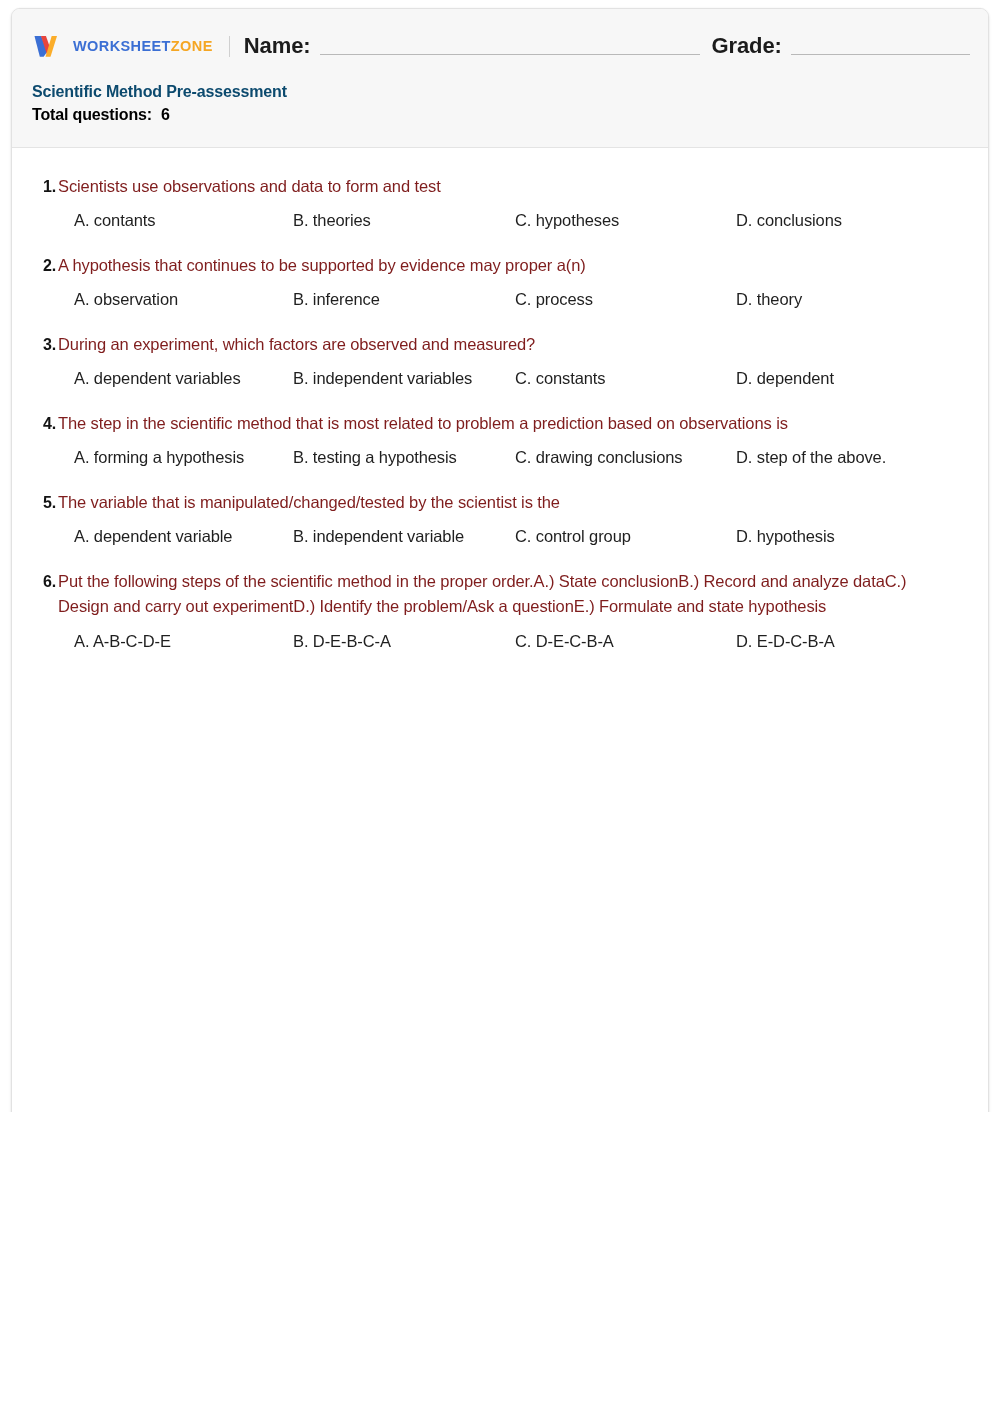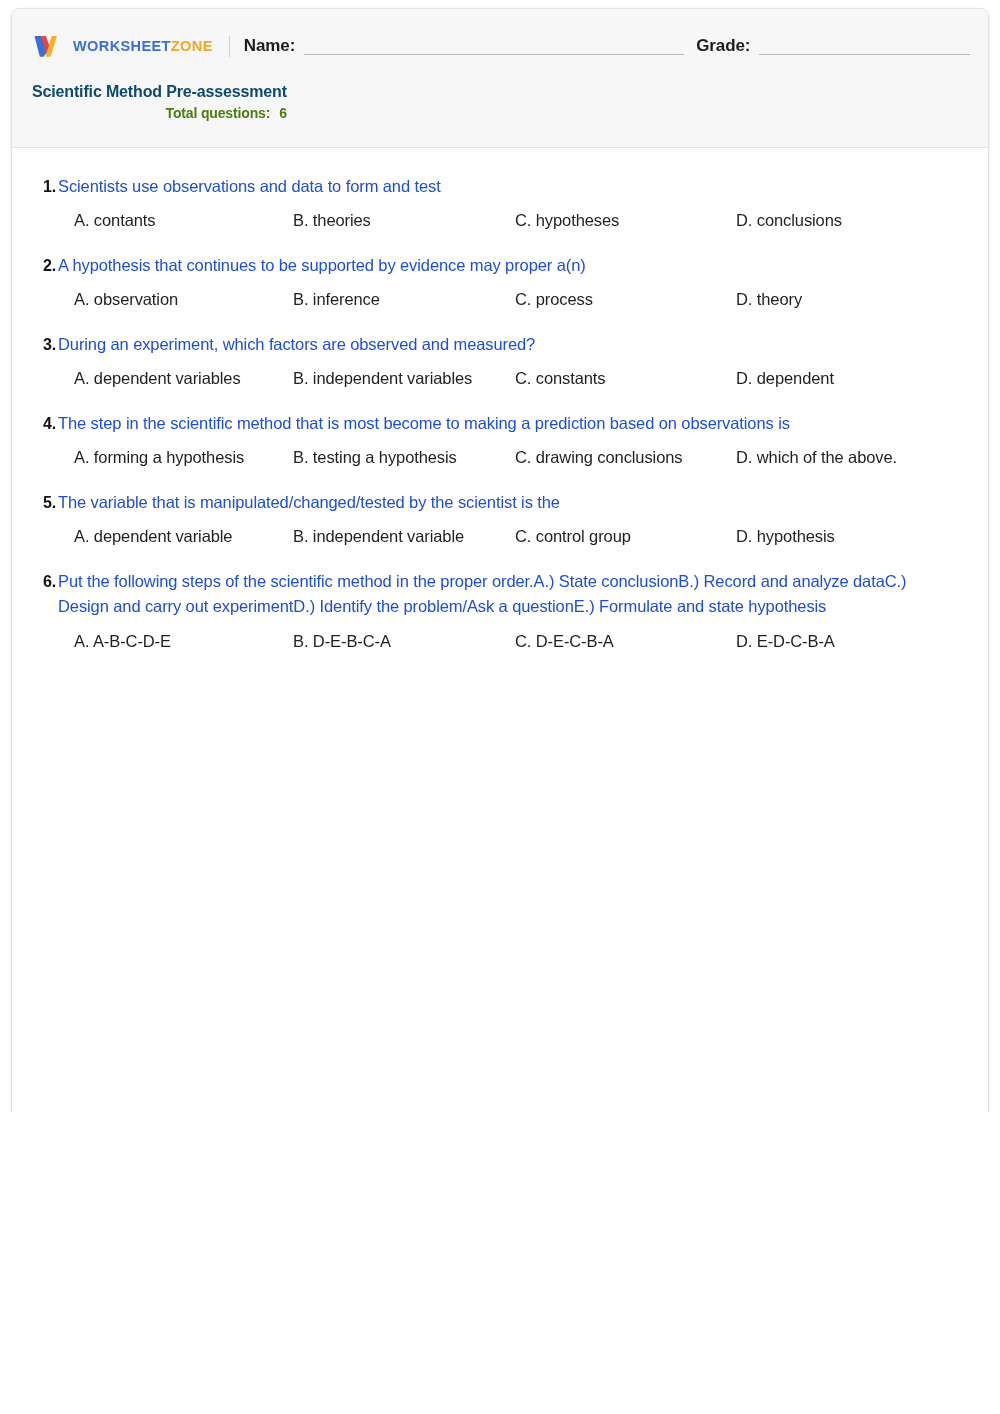--- a/index.html
+++ b/index.html
@@ -70,21 +70,21 @@
   .logo-text .z { color: #f5a623; }
 
   .logo-sep {
     width: 1px; height: 21px;
     background: #d0d0d0;
     margin: 0 14px 0 16px;
     flex: 0 0 auto;
   }
 
   .field-label {
-    font-size: 17px;
+    font-size: 22px;
     font-weight: 700;
     color: #1c1c1c;
     white-space: nowrap;
     flex: 0 0 auto;
     letter-spacing: -0.1px;
   }
   .field-line {
     height: 1px;
     background: #b9b9b9;
     align-self: flex-end;
@@ -99,25 +99,24 @@
     left: 20px; top: 72px;
     line-height: 1.42;
   }
   .meta-title {
     font-size: 16px;
     font-weight: 700;
     color: #0c4a6e;
     letter-spacing: -0.15px;
   }
   .meta-total {
-    font-size: 14px;
+    font-size: 16px;
     font-weight: 700;
-    color: #4d7c0f;
+    color: #000000;
     letter-spacing: -0.15px;
-    text-align: right;
   }
   .meta-total .count { margin-left: 9px; }
 
   
   .questions {
     position: relative;
     padding: 26px 30px 0 20px;
   }
   .q {
     position: relative;
@@ -133,21 +132,21 @@
     text-align: left;
     font-size: 16px;
     font-weight: 700;
     color: #131313;
     padding-left: 11px;
     letter-spacing: -0.2px;
   }
   .q-text {
     flex: 1 1 auto;
     font-size: 16.5px;
-    color: #1d4ed8;
+    color: #7f1d1d;
     line-height: 1.52;
     letter-spacing: -0.1px;
     padding-right: 20px;
   }
   .q-options {
     position: relative;
     margin-top: 12px;
     margin-left: 37px;
     height: 20px;
   }
@@ -276,27 +275,27 @@
           <span class="opt opt-a">A. dependent variables</span>
           <span class="opt opt-b">B. independent variables</span>
           <span class="opt opt-c">C. constants</span>
           <span class="opt opt-d">D. dependent</span>
         </div>
       </div>
 
       <div class="q">
         <div class="q-head">
           <span class="q-num">4.</span>
-          <span class="q-text">The step in the scientific method that is most become to making a prediction based on observations is</span>
+          <span class="q-text">The step in the scientific method that is most related to problem a prediction based on observations is</span>
         </div>
         <div class="q-options">
           <span class="opt opt-a">A. forming a hypothesis</span>
           <span class="opt opt-b">B. testing a hypothesis</span>
           <span class="opt opt-c">C. drawing conclusions</span>
-          <span class="opt opt-d">D. which of the above.</span>
+          <span class="opt opt-d">D. step of the above.</span>
         </div>
       </div>
 
       <div class="q">
         <div class="q-head">
           <span class="q-num">5.</span>
           <span class="q-text">The variable that is manipulated/changed/tested by the scientist is the</span>
         </div>
         <div class="q-options">
           <span class="opt opt-a">A. dependent variable</span>

